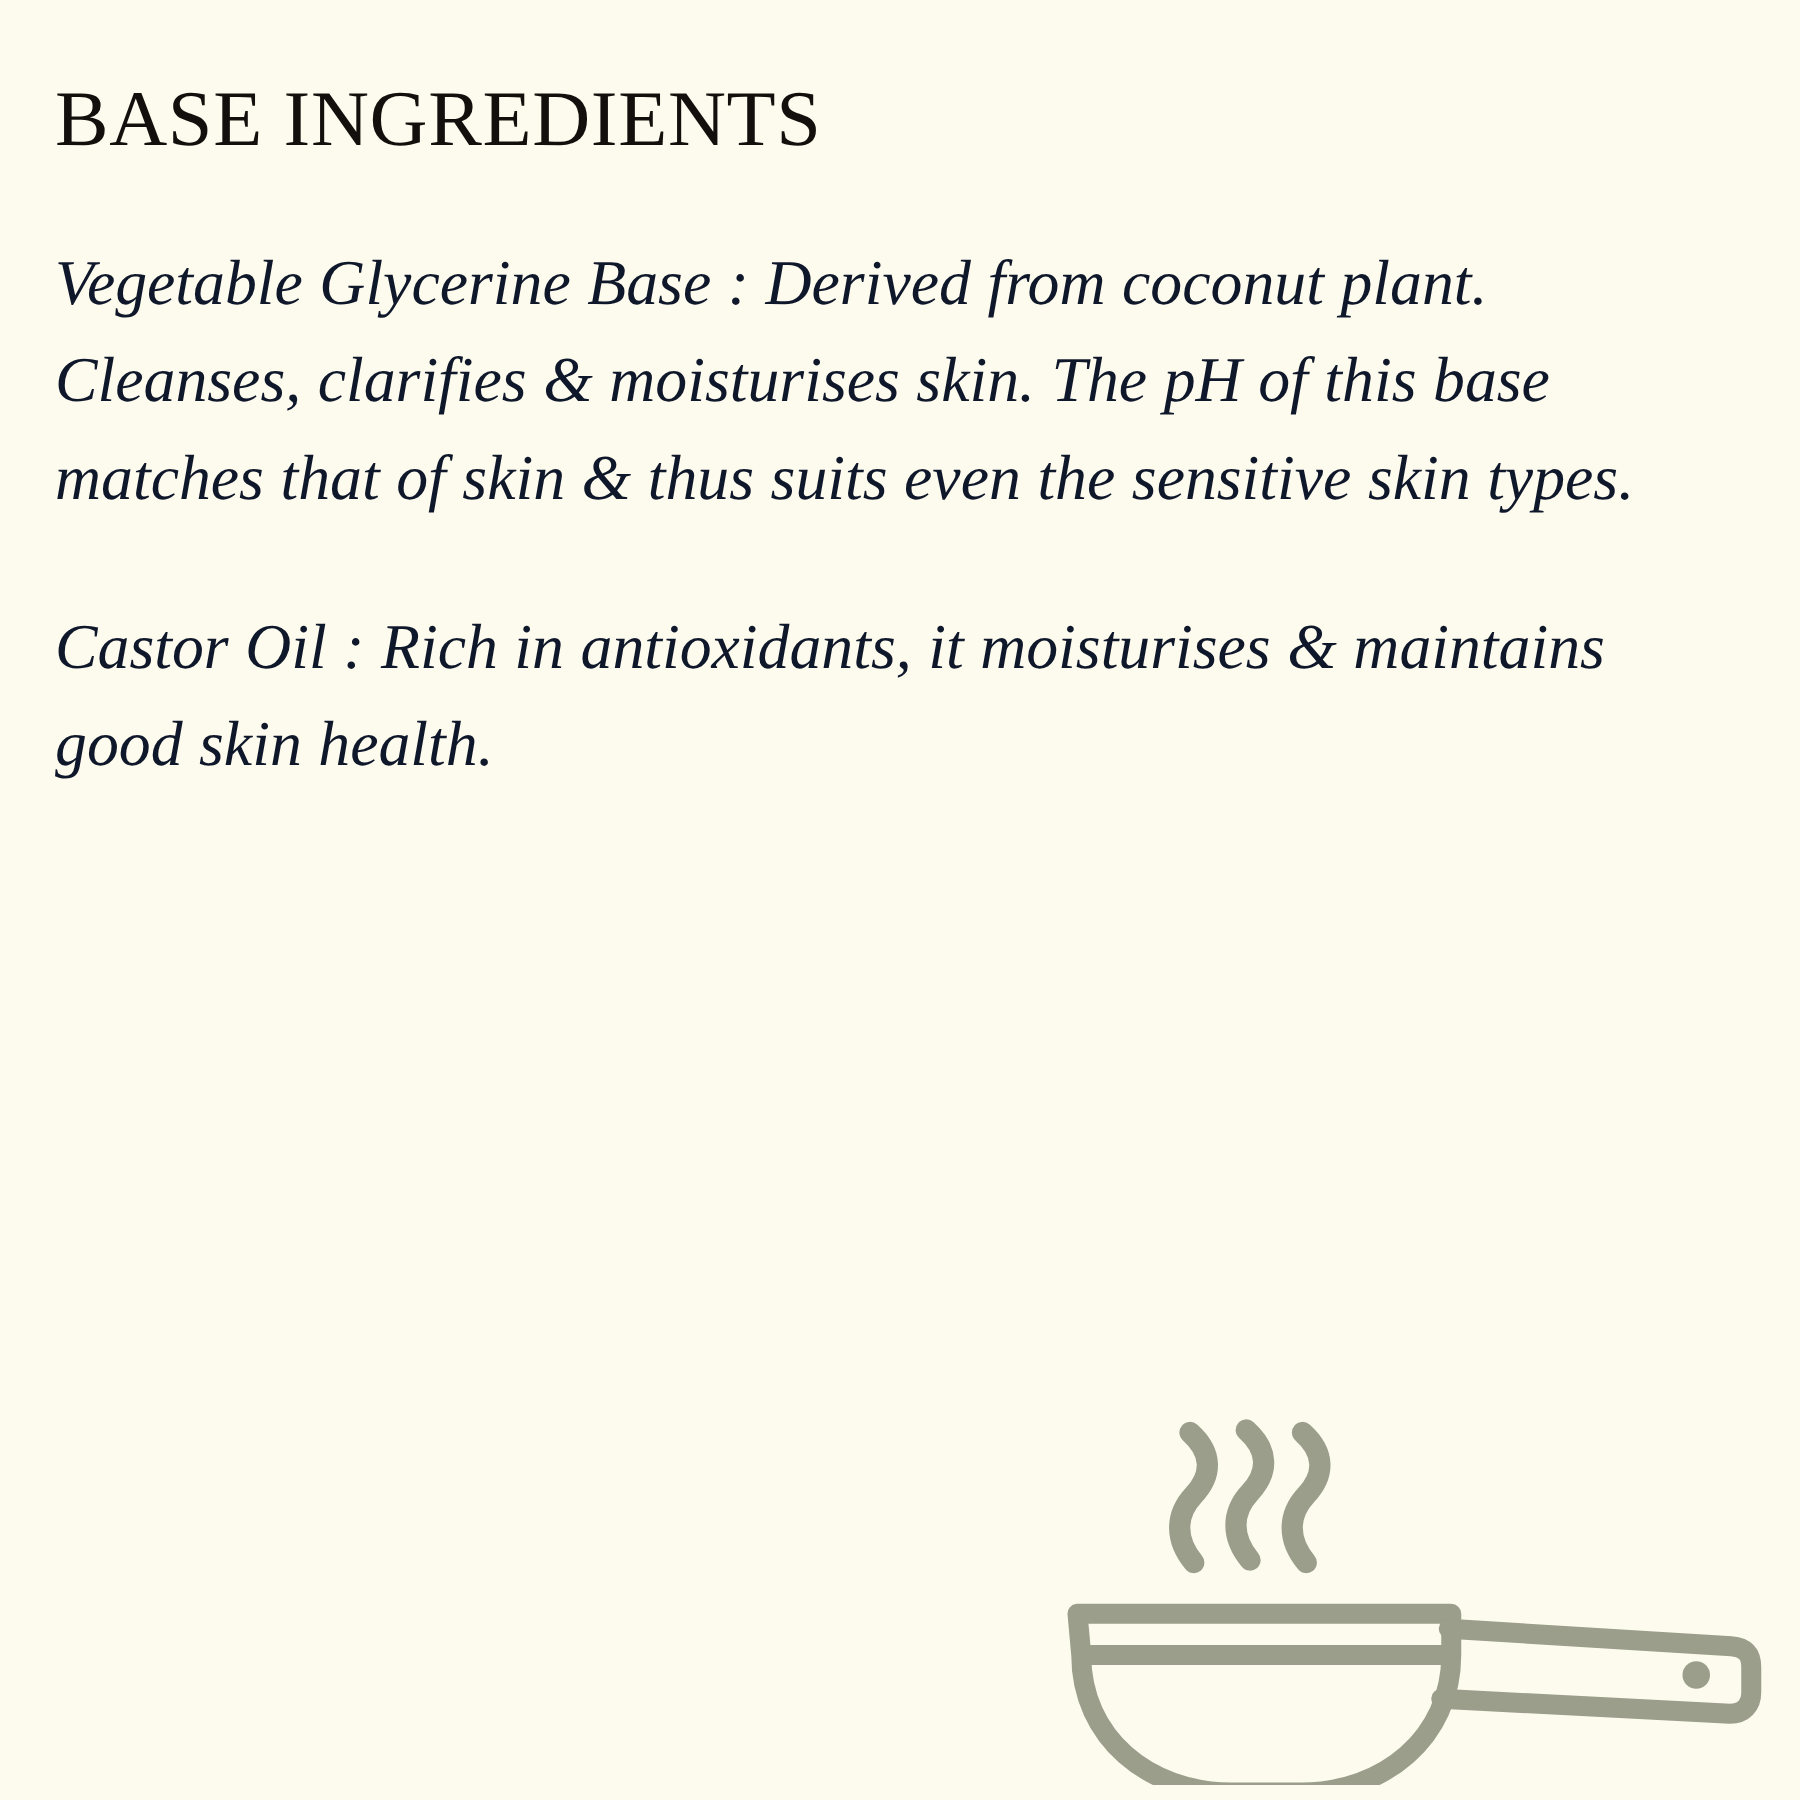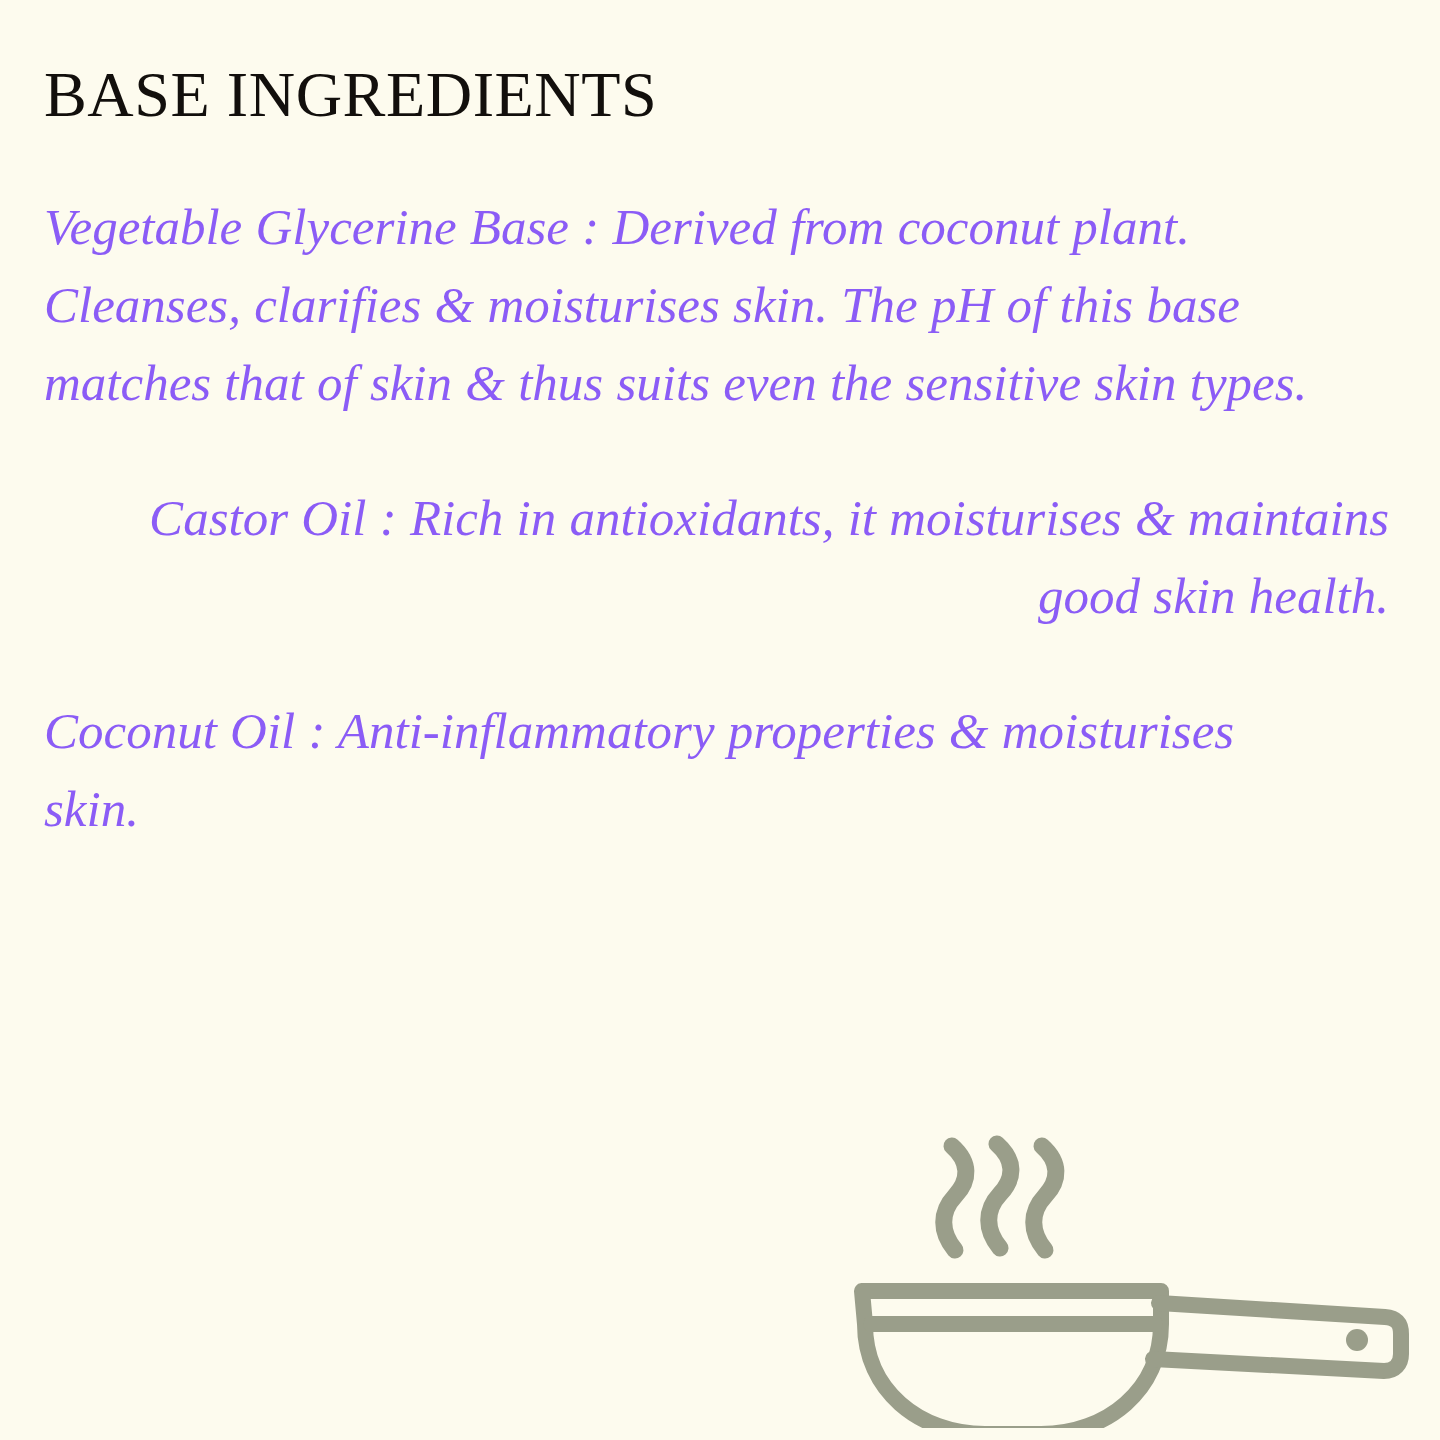--- a/index.html
+++ b/index.html
@@ -45,30 +45,30 @@
     left: 44px;
     top: 188px;
     width: 1360px;
   }
 
   .para {
     font-family: "Liberation Serif", "DejaVu Serif", serif;
     font-style: italic;
     font-size: 51px;
     line-height: 78px;
-    color: #8b5cf6;
+    color: #0f172a;
     margin: 0 0 0 0;
     text-align: left;
     white-space: pre-wrap;
     word-spacing: 0.5px;
   }
 
   .para.p1 { width: 1345px; }
   .para.p2 { width: 1380px; margin-top: 52px; }
-  .para.p3 { width: 1345px; margin-top: 57px; text-align: right; }
+  .para.p3 { width: 1345px; margin-top: 57px; }
   .para.p4 { width: 1260px; margin-top: 57px; }
 
   
   .pan-icon {
     position: absolute;
     left: 845px;
     top: 1128px;
     width: 570px;
     height: 300px;
     pointer-events: none;
@@ -82,21 +82,20 @@
 </head>
 <body>
 
 <div class="page">
 
   <h1 class="title">BASE INGREDIENTS</h1>
 
   <div class="body-block">
     <p class="para p1">Vegetable Glycerine Base : Derived from coconut plant. Cleanses, clarifies &amp; moisturises skin. The pH of this base matches that of skin &amp; thus suits even the sensitive skin types.</p>
     <p class="para p3">Castor Oil : Rich in antioxidants, it moisturises &amp; maintains good skin health.</p>
-    <p class="para p4">Coconut Oil : Anti-inflammatory properties &amp; moisturises skin.</p>
   </div>
 
   <div class="pan-icon">
     <svg viewBox="0 0 570 300" xmlns="http://www.w3.org/2000/svg">
       <g fill="none" stroke="#9a9e8a" stroke-linecap="round" stroke-linejoin="round">
 
         <g stroke-width="17">
           <path d="M 107 18 C 125 34, 125 52, 110 68 C 95 84, 95 104, 110 122"></path>
           <path d="M 152 16 C 170 32, 170 50, 155 66 C 140 82, 140 102, 155 120"></path>
           <path d="M 197 18 C 215 34, 215 52, 200 68 C 185 84, 185 104, 200 122"></path>

